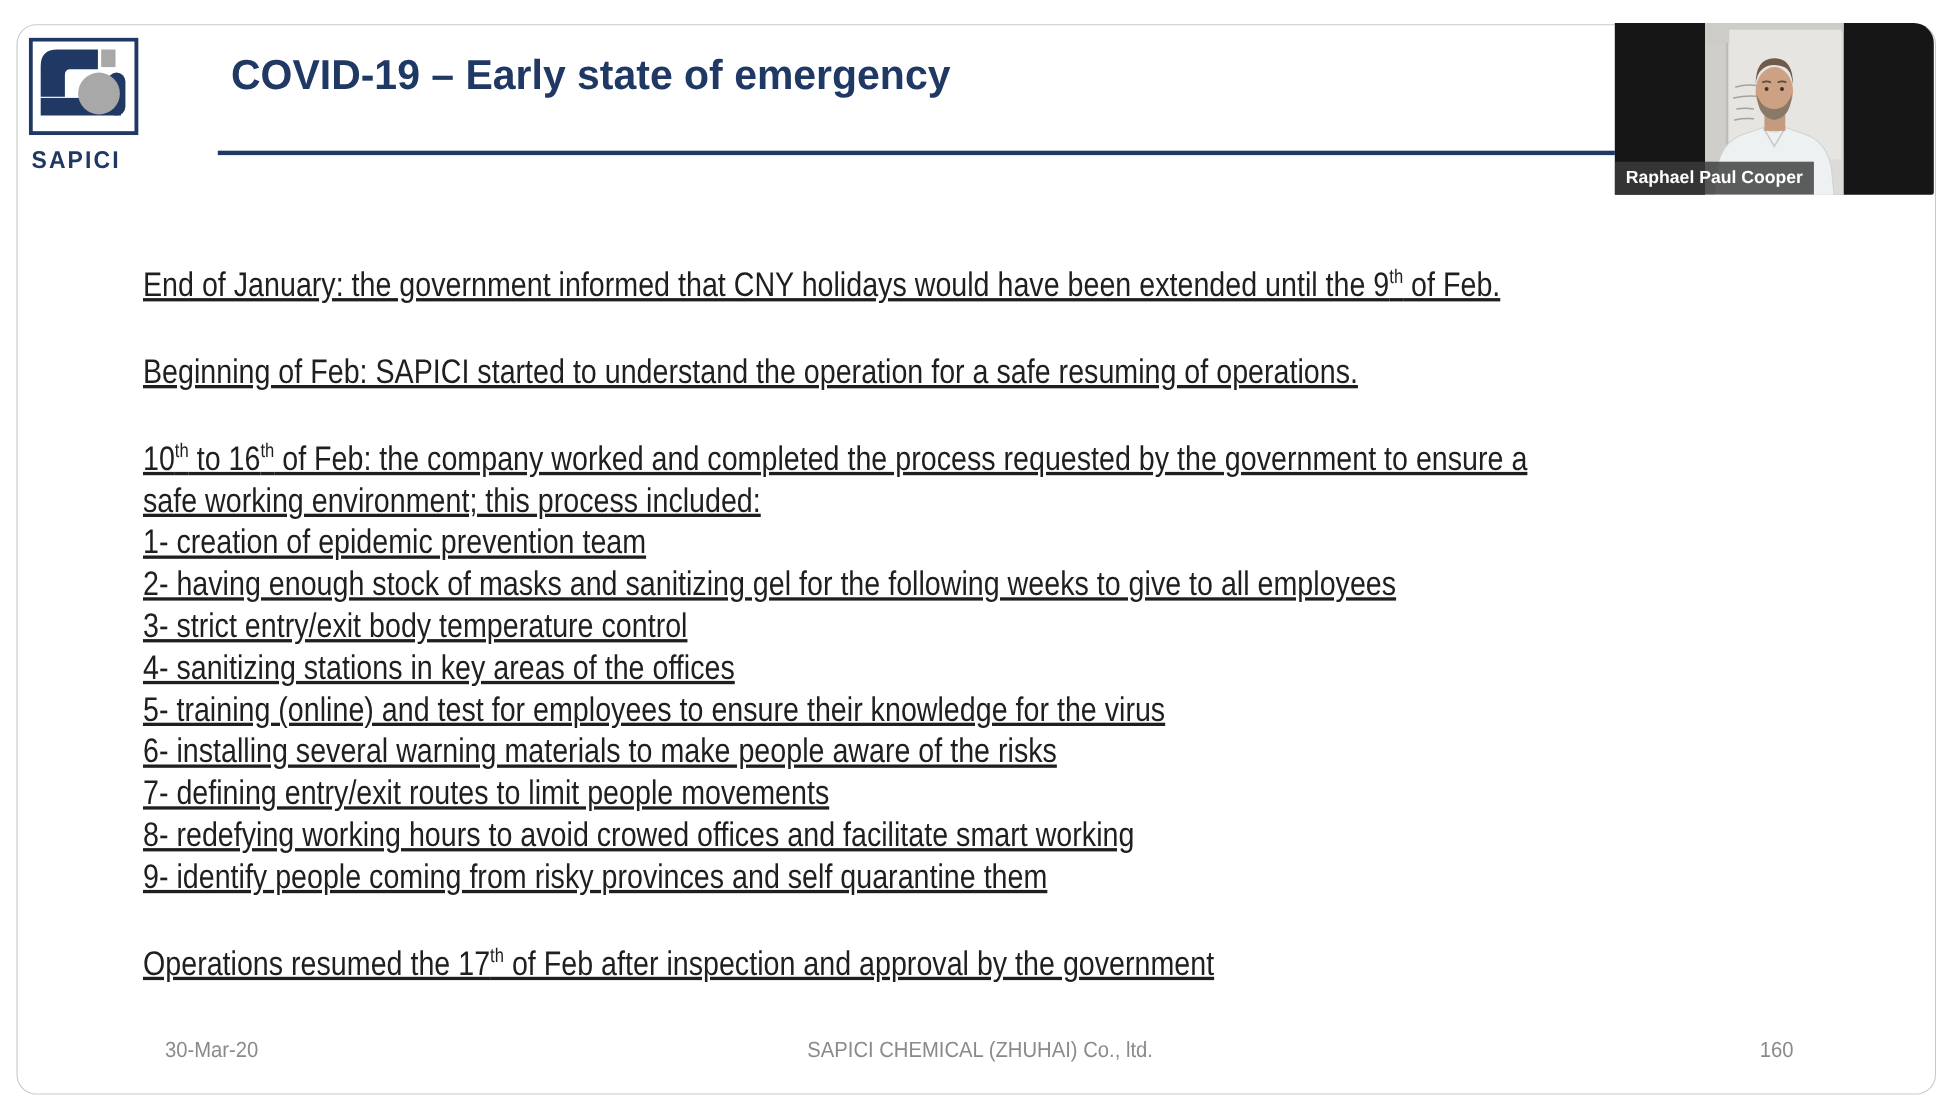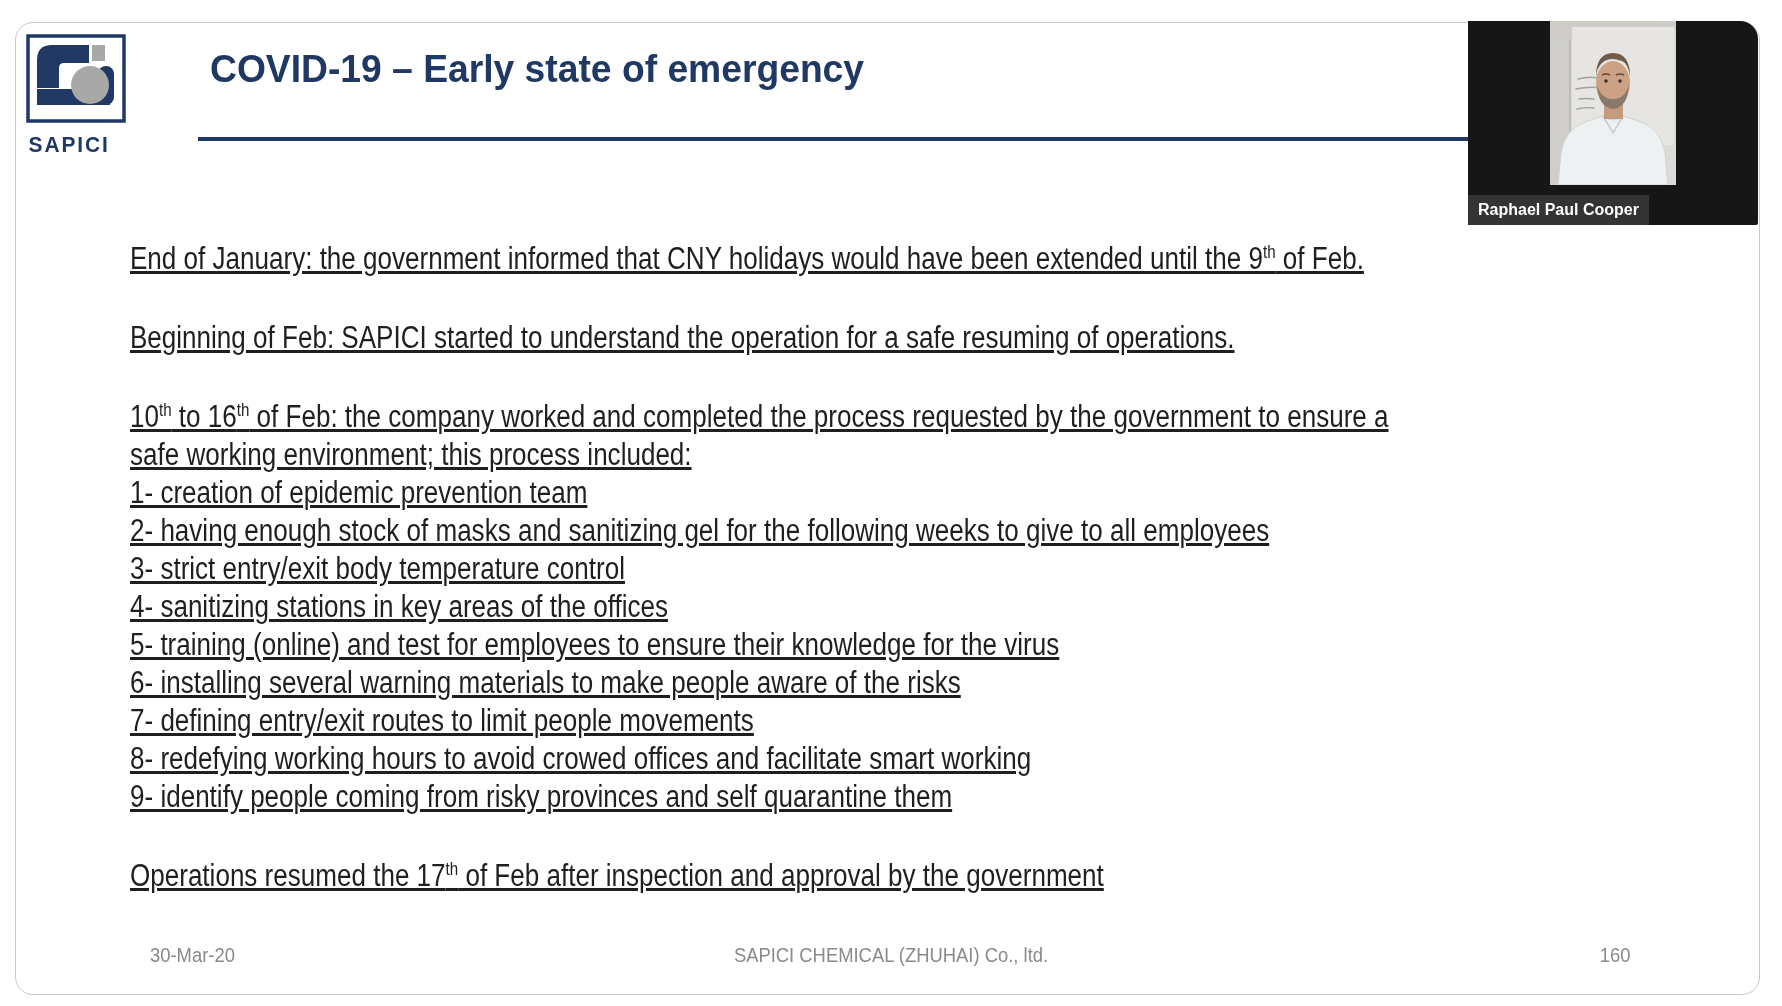--- a/index.html
+++ b/index.html
@@ -49,21 +49,21 @@
   .footer-date,.footer-company,.footer-page{
     position:absolute;top:942px;height:26px;line-height:26px;z-index:2;
     font-size:20px;color:var(--footer-gray);white-space:nowrap;
   }
   .footer-date{left:150px;transform:scaleX(0.92);transform-origin:0 0;}
   .footer-company{left:0;width:1782px;text-align:center;transform:scaleX(0.92);transform-origin:50% 0;}
   .footer-page{right:152px;transform:scaleX(0.92);transform-origin:100% 0;}
 
   
   .webcam-tile{
-    position:absolute;left:1468px;top:21px;width:290px;height:204px;
+    position:absolute;left:1468px;top:21px;width:290px;height:156px;
     background:#161616;border-radius:0 18px 2px 0;z-index:5;overflow:hidden;
   }
   .webcam-feed{
     position:absolute;left:82px;top:0;width:126px;height:164px;background:#dcdbd7;
   }
   .participant-name-label{
     position:absolute;left:0;bottom:0;z-index:6;
     background:rgba(58,58,58,0.82);color:#ffffff;
     font-size:16px;font-weight:bold;line-height:30px;height:30px;
     padding:0 10px;white-space:nowrap;

